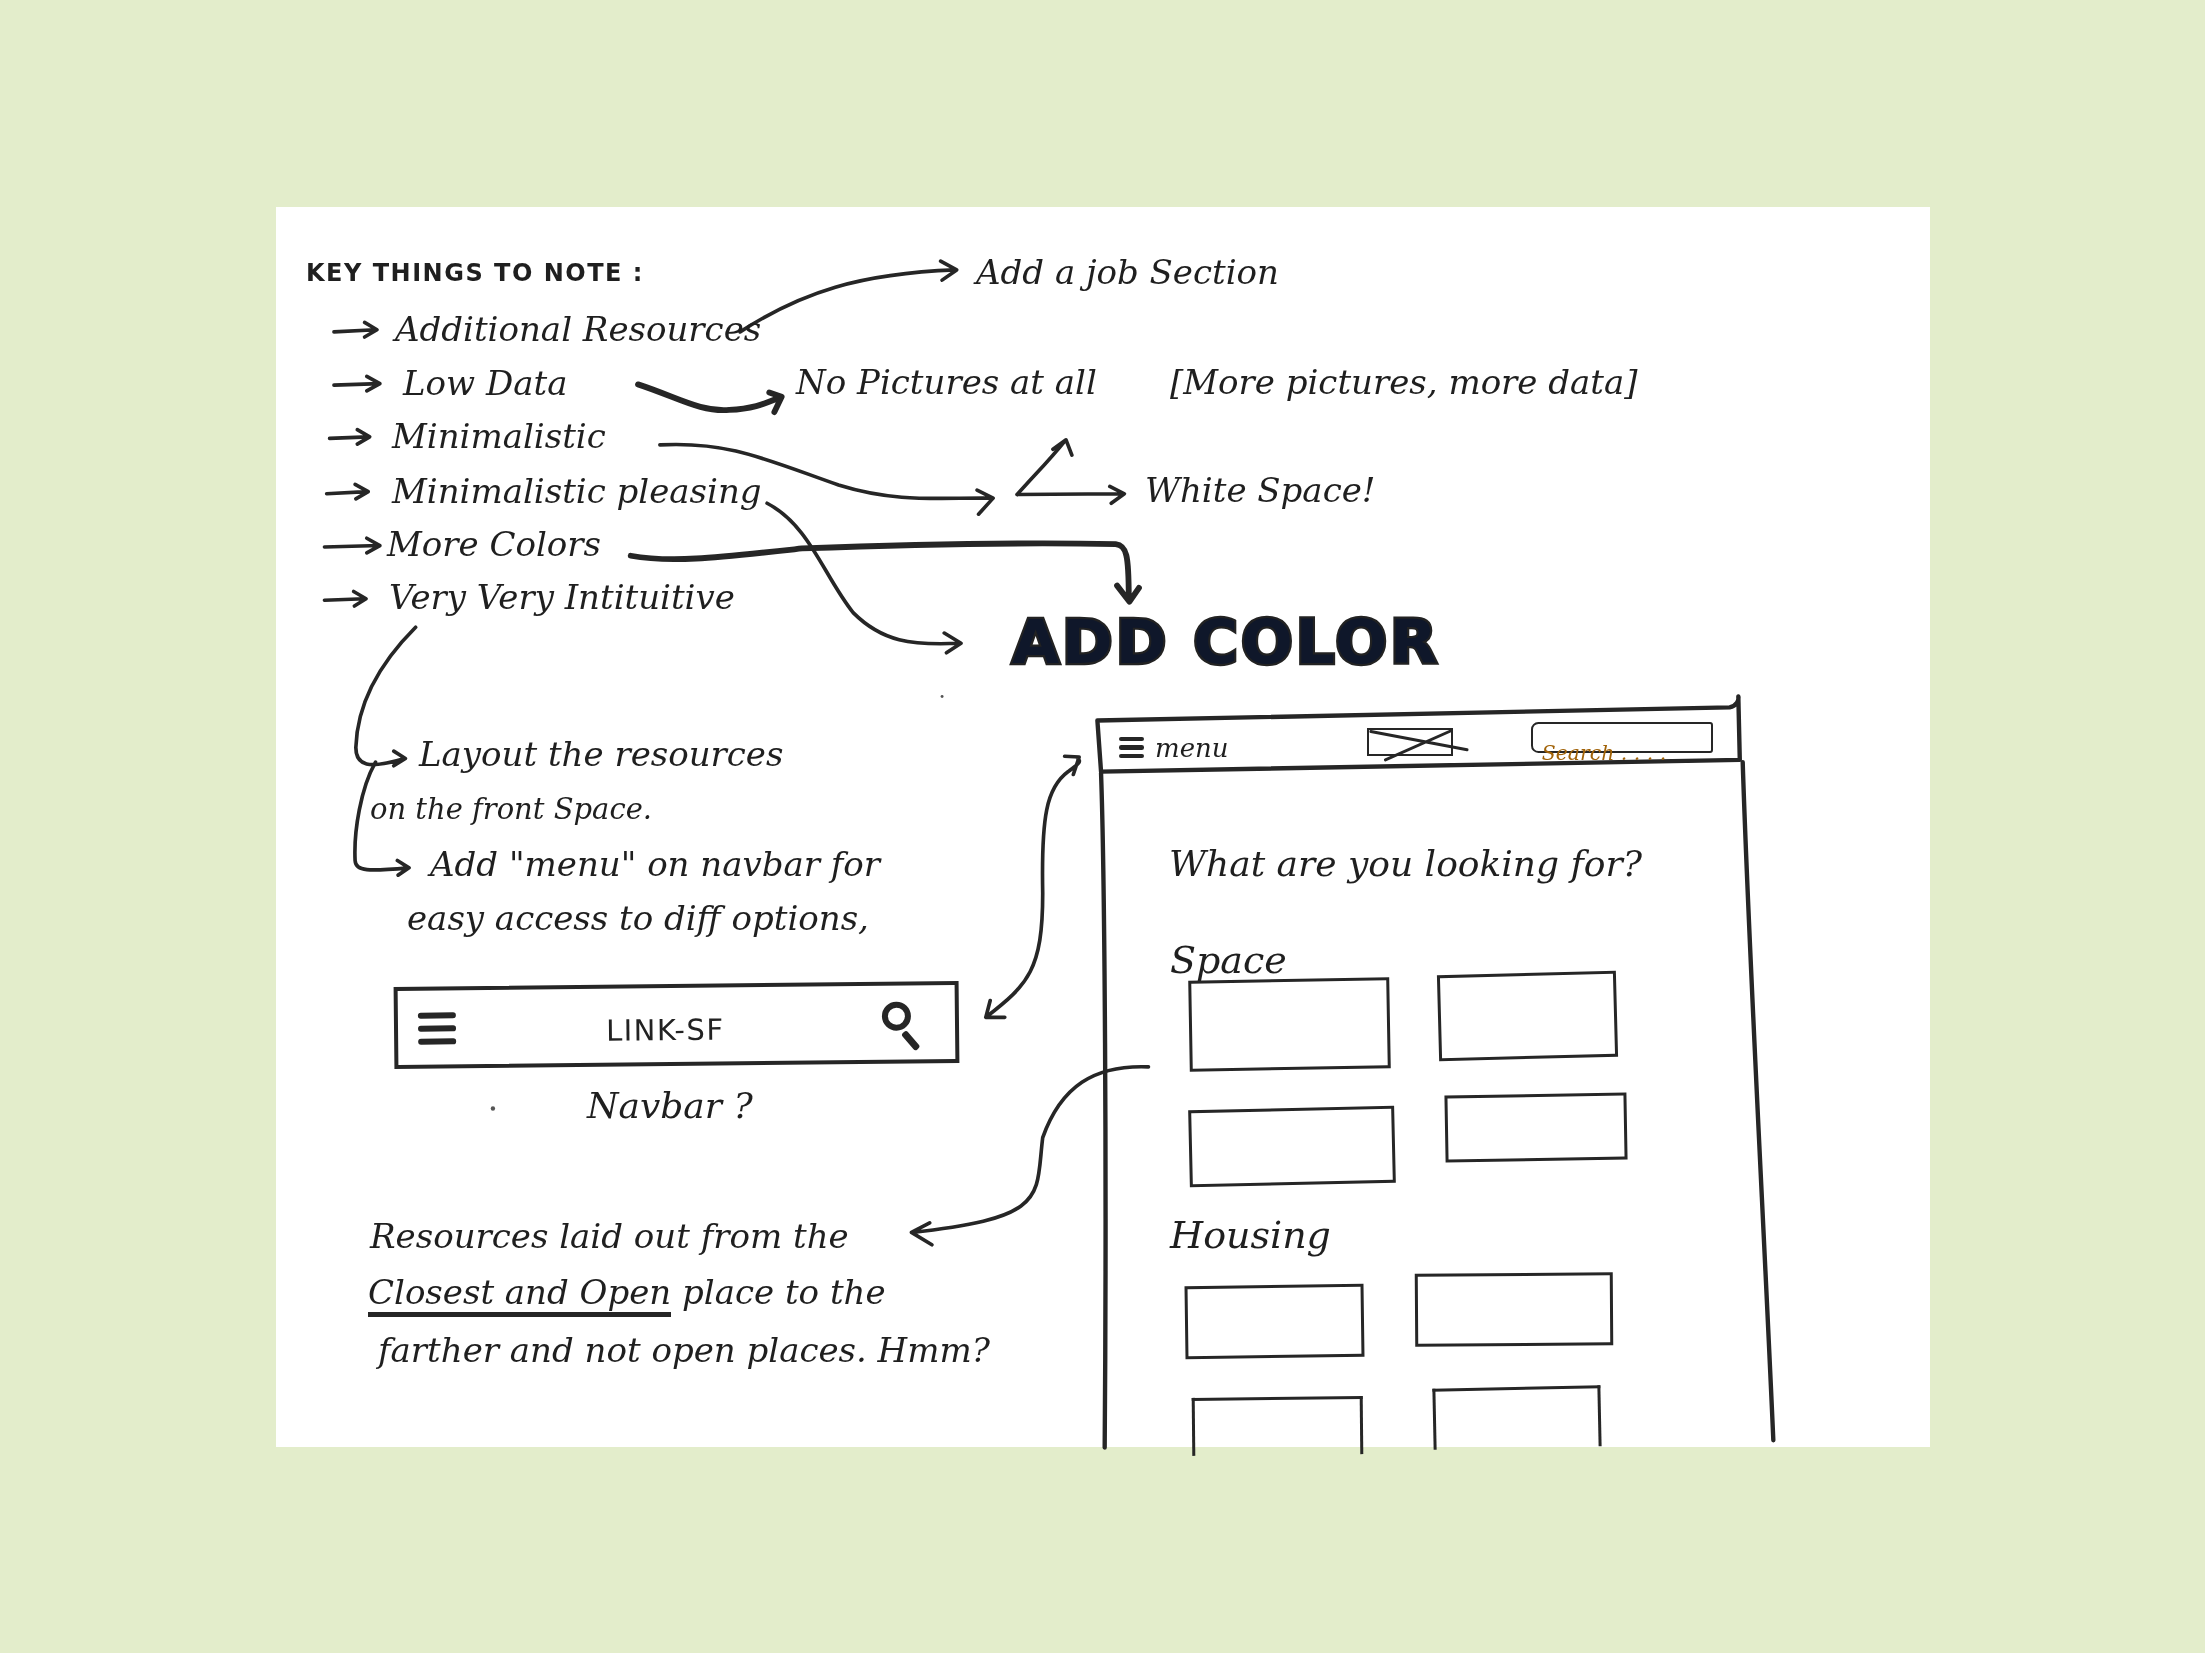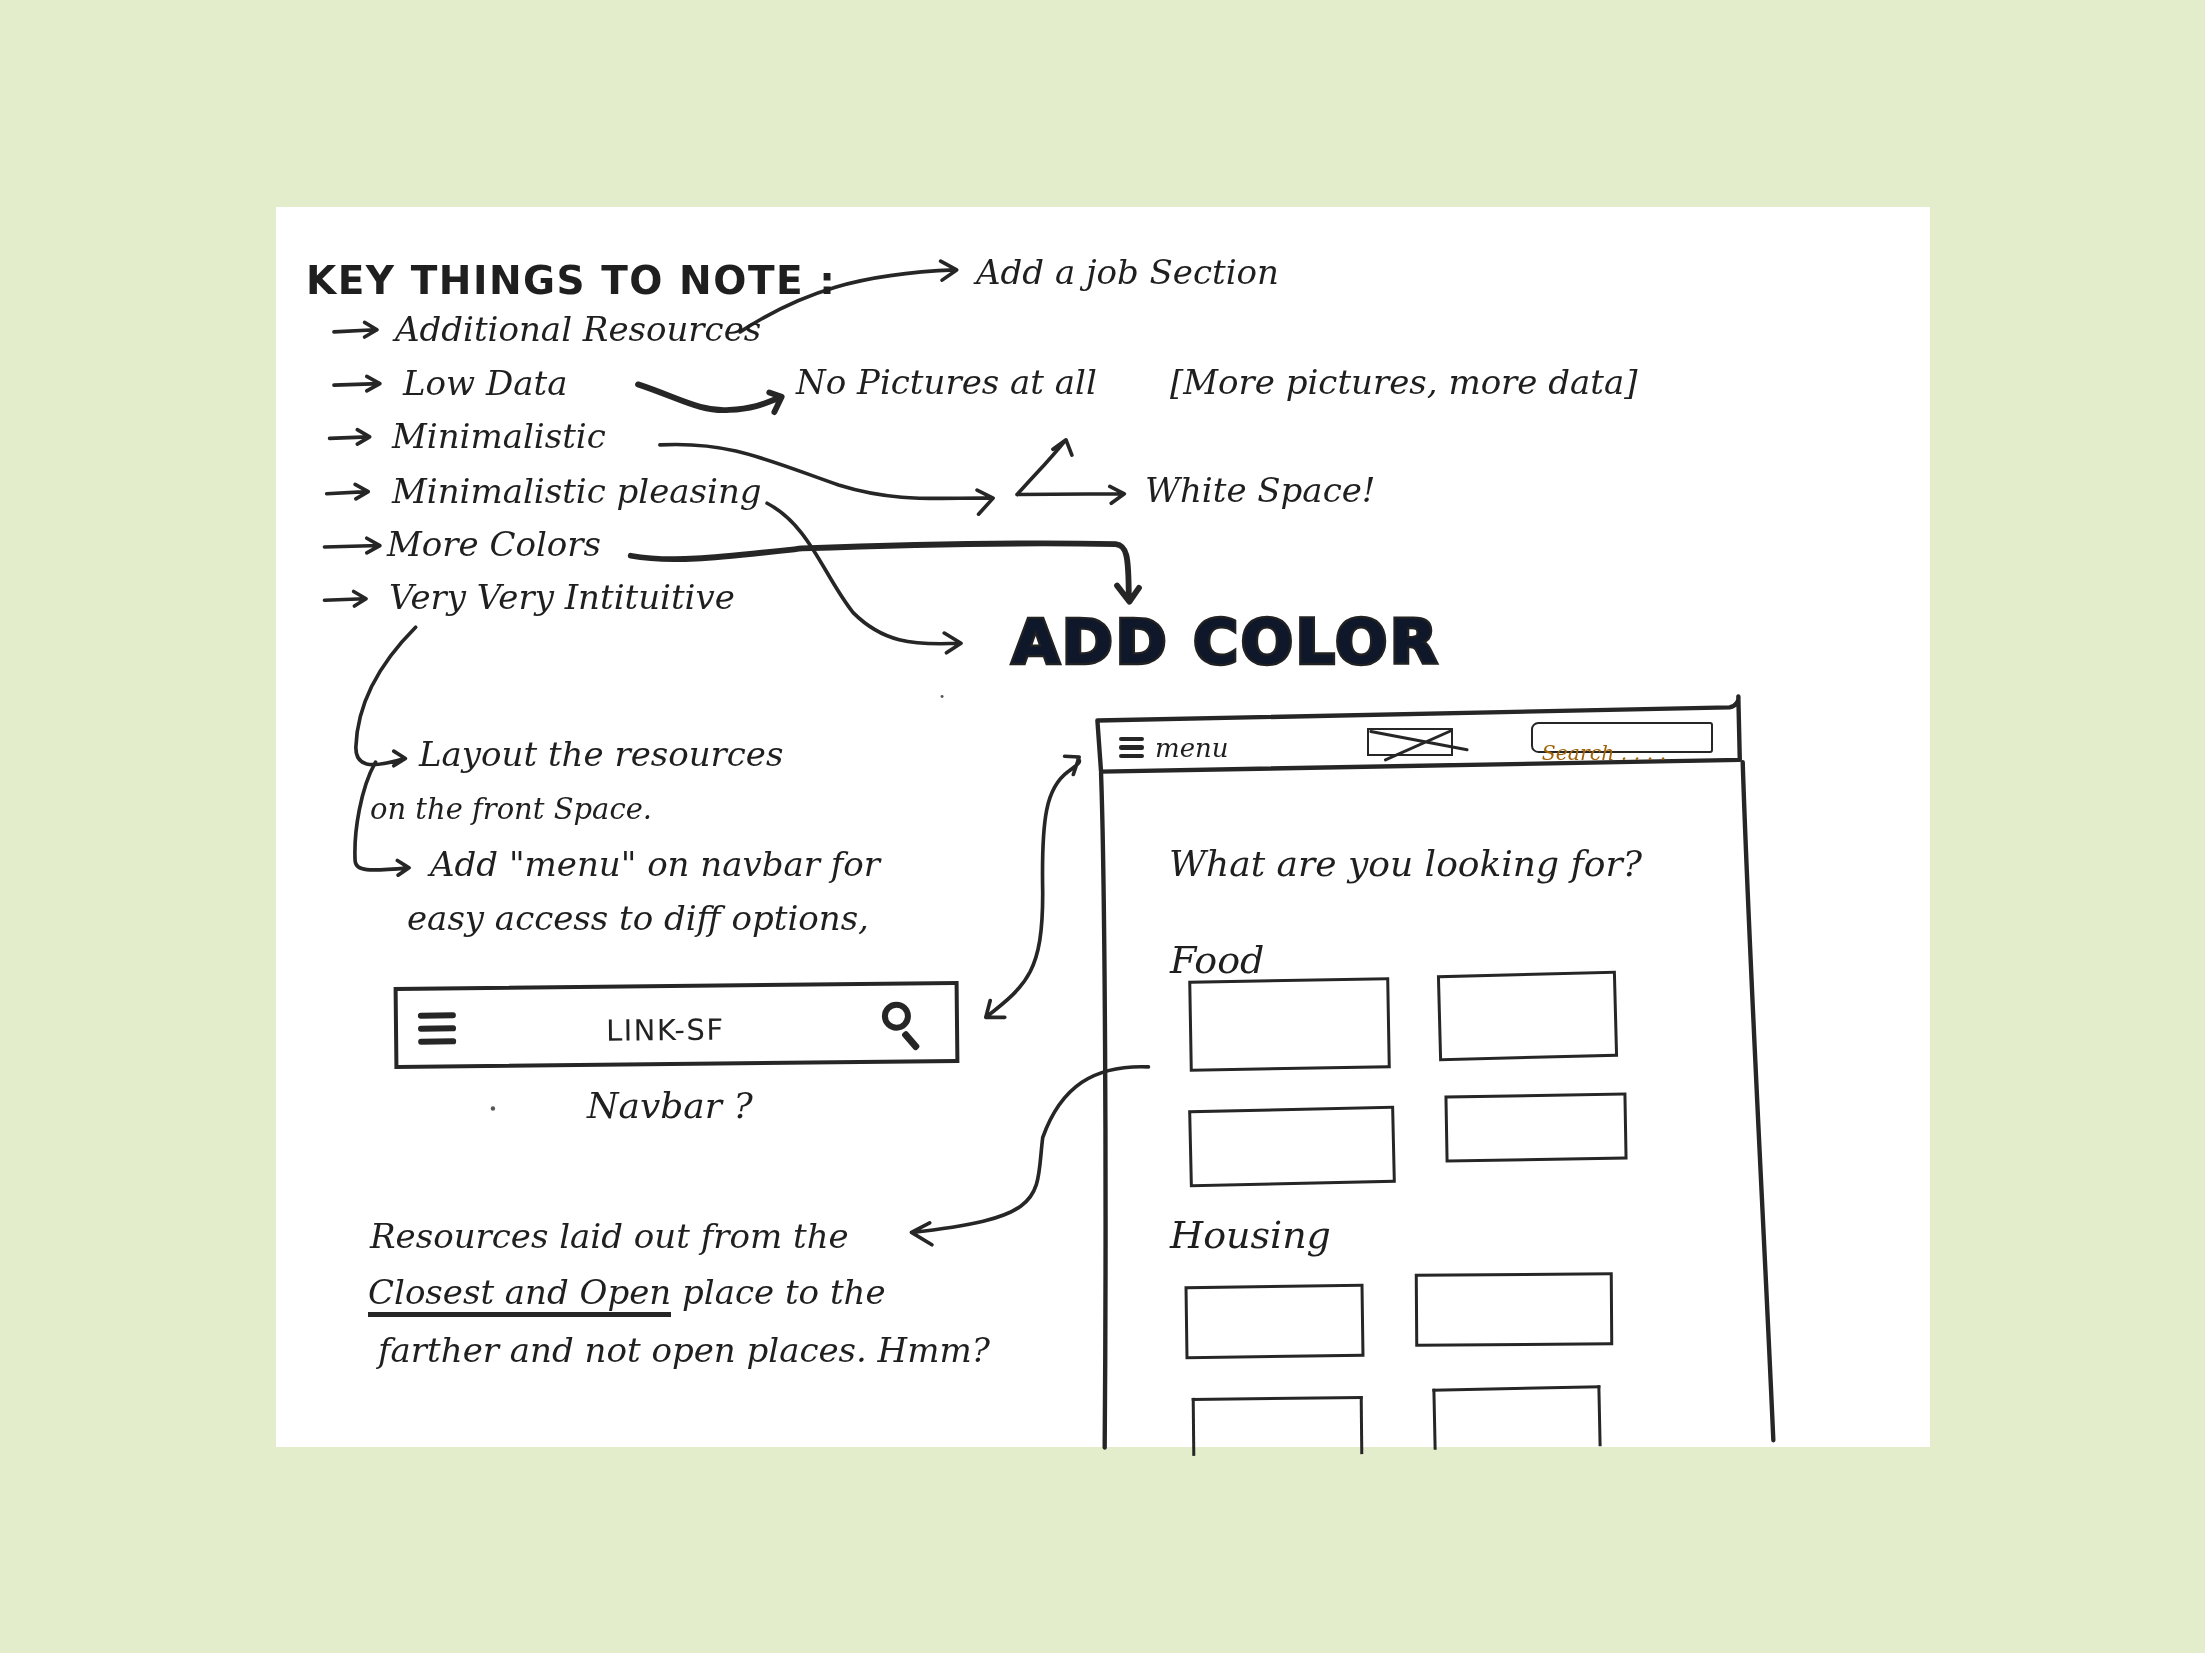--- a/index.html
+++ b/index.html
@@ -27,21 +27,21 @@
   }
   .t {
     position: absolute;
     white-space: nowrap;
     font-family: "DejaVu Serif", serif;
     font-style: italic;
     color: #1f1f1f;
     line-height: 1;
   }
   .hand { font-size: 34px; }
-  .caps { font-family: "DejaVu Sans", sans-serif; font-style: normal; font-size: 39px; letter-spacing: 1.5px; font-weight: bold; }
+  .caps { font-family: "DejaVu Sans", sans-serif; font-style: normal; font-size: 24px; letter-spacing: 1.5px; font-weight: bold; }
   .add-color {
     font-family: "DejaVu Sans", sans-serif; font-style: normal;
     font-weight: bold; font-size: 61px; letter-spacing: 2.9px;
     color: #0f172a;
     -webkit-text-stroke: 4.4px #222;
     paint-order: stroke fill;
     margin-left: 13px;
   }
   .underline { border-bottom: 5.1px solid #262626; padding-bottom: 0; }
   .navbar-sketch {
@@ -167,21 +167,21 @@
     </div>
   <div class="t wf-menu-label">menu</div>
 </div>
 <div class="wf-logo-ph"></div>
 <div class="wf-search">
   <span class="wf-search-text">Search . . . .</span>
 </div>
 
 <div class="t hand" style="left:1169px; top:846px; font-size:36px;">What are you looking for?</div>
 
-<div class="t hand" style="left:1170px; top:941px; font-size:38px;">Food</div>
+<div class="t hand" style="left:1170px; top:941px; font-size:38px;">Space</div>
 <div class="wf-card" style="left:1189px; top:979px; width:201px; height:91px; transform:rotate(-1deg);"></div>
 <div class="wf-card" style="left:1438px; top:973px; width:179px; height:86px; transform:rotate(-1.5deg);"></div>
 <div class="wf-card" style="left:1189px; top:1108px; width:206px; height:77px; transform:rotate(-1.3deg);"></div>
 <div class="wf-card" style="left:1445px; top:1094px; width:182px; height:67px; transform:rotate(-1deg);"></div>
 
 <div class="t hand" style="left:1170px; top:1216px; font-size:38px;">Housing</div>
 <div class="wf-card" style="left:1185px; top:1285px; width:179px; height:73px; transform:rotate(-0.8deg);"></div>
 <div class="wf-card" style="left:1415px; top:1273px; width:198px; height:73px; transform:rotate(-0.4deg);"></div>
 <div class="wf-card" style="left:1192px; top:1397px; width:171px; height:58px; border-bottom:none; transform:rotate(-0.6deg);"></div>
 <div class="wf-card" style="left:1433px; top:1387px; width:168px; height:61px; border-bottom:none; transform:rotate(-1.2deg);"></div>

